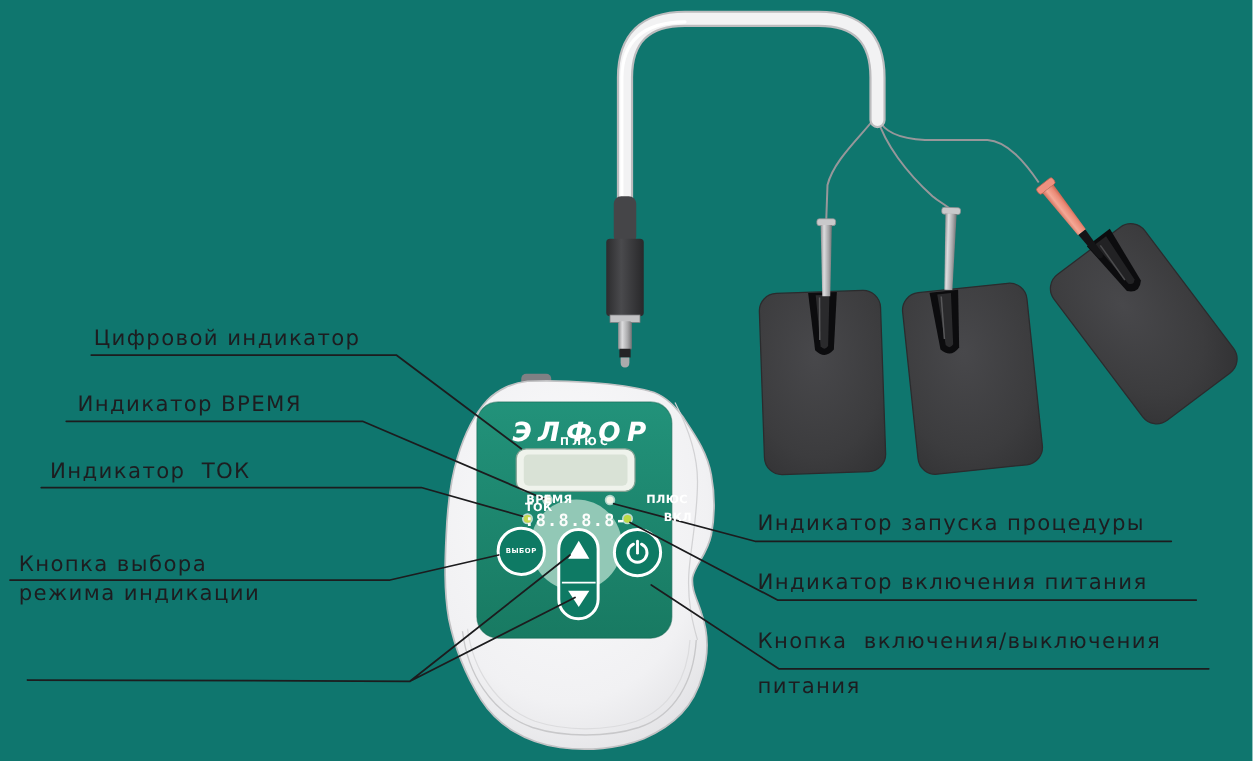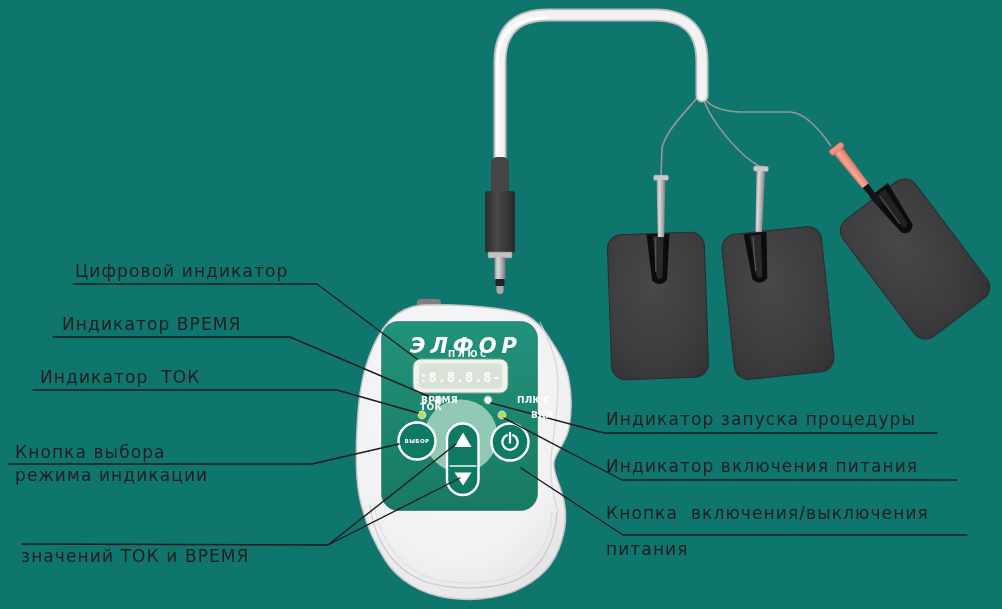--- a/index.html
+++ b/index.html
@@ -8,21 +8,21 @@
   .stage svg{position:absolute;left:0;top:0;}
   .lbl{position:absolute;font-size:17px;color:#1d1d20;letter-spacing:1.1px;
        white-space:pre;line-height:1.1;}
   .ptxt{position:absolute;color:#ffffff;font-weight:bold;white-space:pre;
         font-family:"DejaVu Sans",sans-serif;}
   .brand{font-size:21px;letter-spacing:5px;text-align:left;font-style:italic;}
   .brandsub{font-size:8.5px;letter-spacing:2.6px;text-align:center;}
   .ledlbl{font-size:9px;letter-spacing:0.3px;padding-left:24px;}
   .btnlbl{font-size:5.5px;letter-spacing:0.4px;text-align:center;}
   .digits{position:absolute;color:#fcfdfb;font-family:"DejaVu Sans Mono",monospace;
-          font-size:13.5px;font-weight:bold;letter-spacing:1px;text-align:center;}
+          font-size:13.5px;font-weight:bold;letter-spacing:1px;text-align:center;margin-top:40px;}
 </style>
 </head>
 <body>
 
 <div class="stage">
 
 <svg width="1002" height="609" viewBox="0 0 1002 609">
   <defs>
     <radialGradient id="bodyGrad" cx="45%" cy="35%" r="75%">
       <stop offset="0%" stop-color="#fbfbfc"></stop>
@@ -178,21 +178,20 @@
     <path d="M 504,418 L 622,480 L 957,480"></path>
     <path d="M 521,468 L 623,535 L 967,535"></path>
   </g>
 </svg>
 
 <span class="lbl" style="left:75px;top:262px">Цифровой индикатор</span>
 <span class="lbl" style="left:62px;top:315px">Индикатор ВРЕМЯ</span>
 <span class="lbl" style="left:40px;top:368px">Индикатор  ТОК</span>
 <span class="lbl" style="left:15px;top:443px">Кнопка выбора</span>
 <span class="lbl" style="left:15px;top:466px">режима индикации</span>
-<span class="lbl" style="left:21px;top:547px">значений ТОК и ВРЕМЯ</span>
 <span class="lbl" style="left:606px;top:457px">Индикатор включения питания</span>
 <span class="lbl" style="left:606px;top:410px">Индикатор запуска процедуры</span>
 <span class="lbl" style="left:606px;top:504px">Кнопка  включения/выключения</span>
 <span class="lbl" style="left:606px;top:540px">питания</span>
 
 <span class="ptxt brand" style="left:410px;top:334px;width:110px">ЭЛФОР</span>
 <span class="ptxt brandsub" style="left:430px;top:349px;width:77px">ПЛЮС</span>
 
 <span class="digits" style="left:419px;top:369px;width:83px"><span>:</span><span>8.8.8.8</span><span>-</span></span>
 

